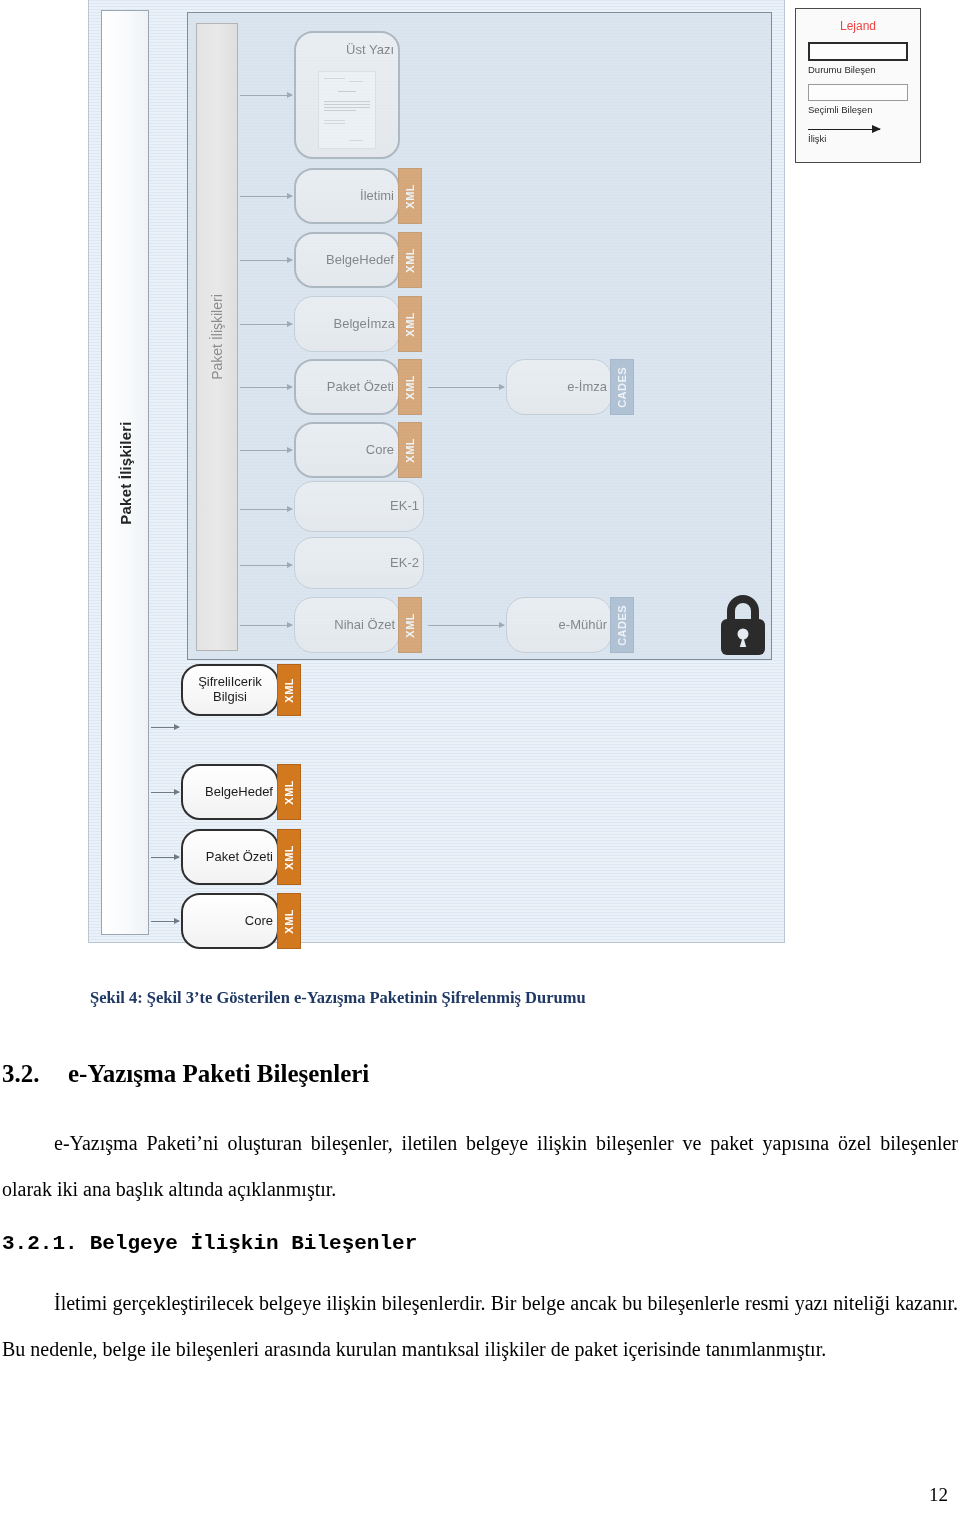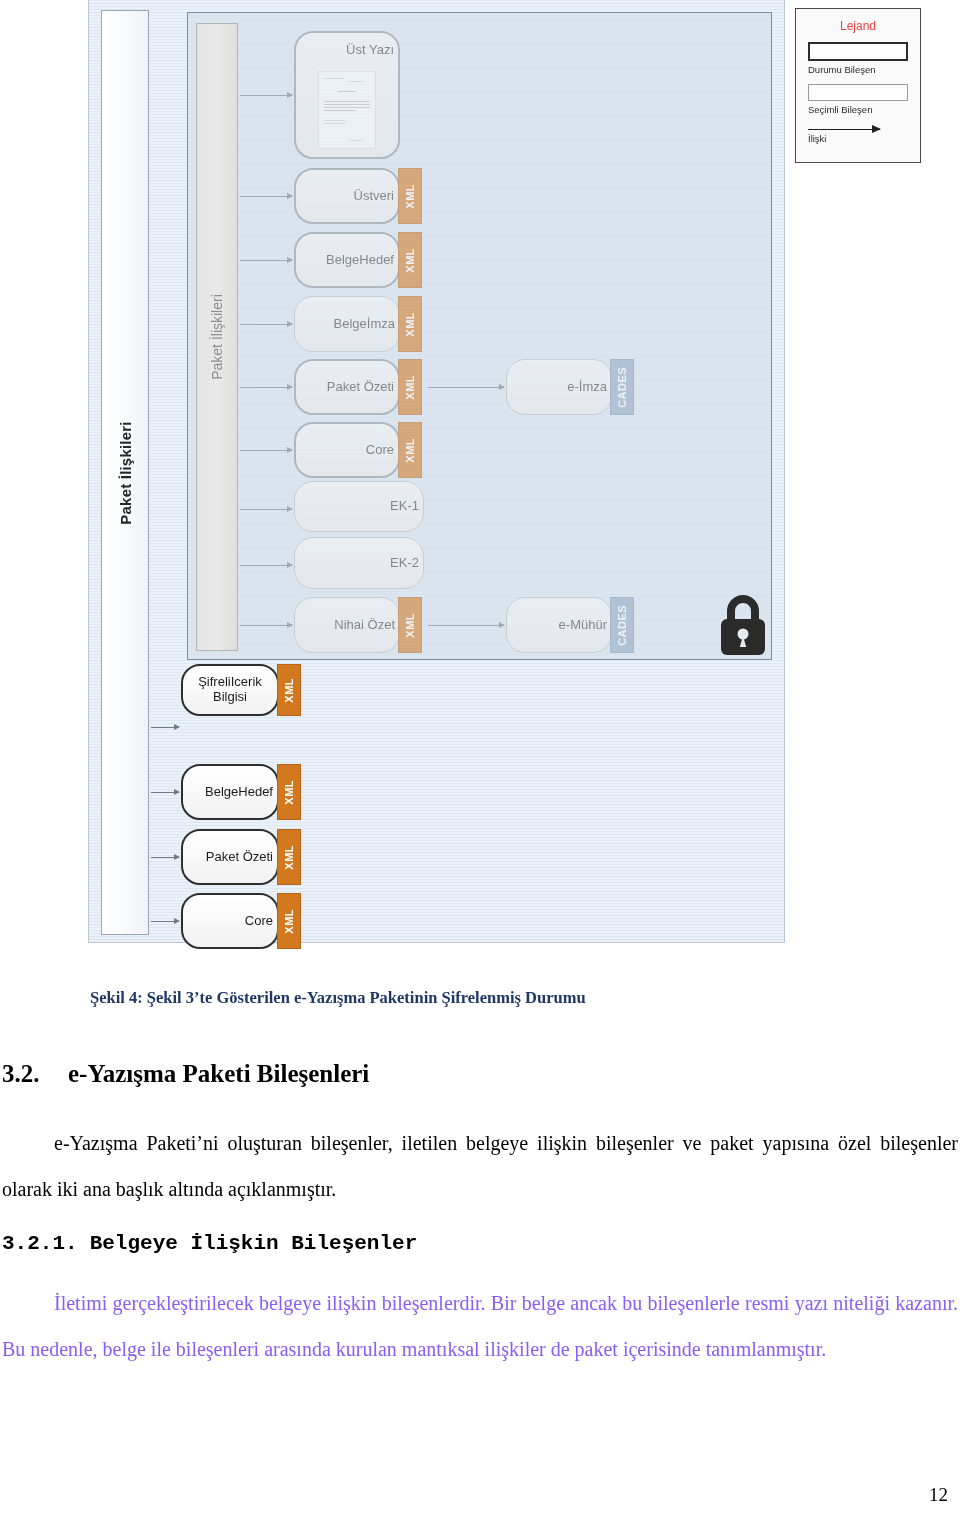--- a/index.html
+++ b/index.html
@@ -298,21 +298,21 @@
 
   #para-2 {
     position: absolute;
     left: 2px;
     top: 1280px;
     width: 956px;
     font-size: 20px;
     line-height: 46px;
     text-align: justify;
     text-indent: 52px;
-    color: #8b5cf6;
+    color: #000000;
   }
 
   #page-number {
     position: absolute;
     right: 12px;
     top: 1484px;
     font-size: 19px;
     color: #000000;
   }
 </style>
@@ -356,21 +356,21 @@
           <i class="gap"></i>
         <i class="short"></i>
           <i class="short"></i>
           <i class="gap"></i>
           <i class="gap"></i>
         <i class="right"></i>
       </div>
     </div>
 
     <div class="node thick faded" style="left:106px; top:155px; width:106px; height:56px;">
-      <span class="node-label">Üstveri</span>
+      <span class="node-label">İletimi</span>
       <div class="tag xml">
         <span>XML</span>
       </div>
     </div>
 
     <div class="node thick faded" style="left:106px; top:219px; width:106px; height:56px;">
       <span class="node-label">BelgeHedef</span>
       <div class="tag xml">
         <span>XML</span>
       </div>

